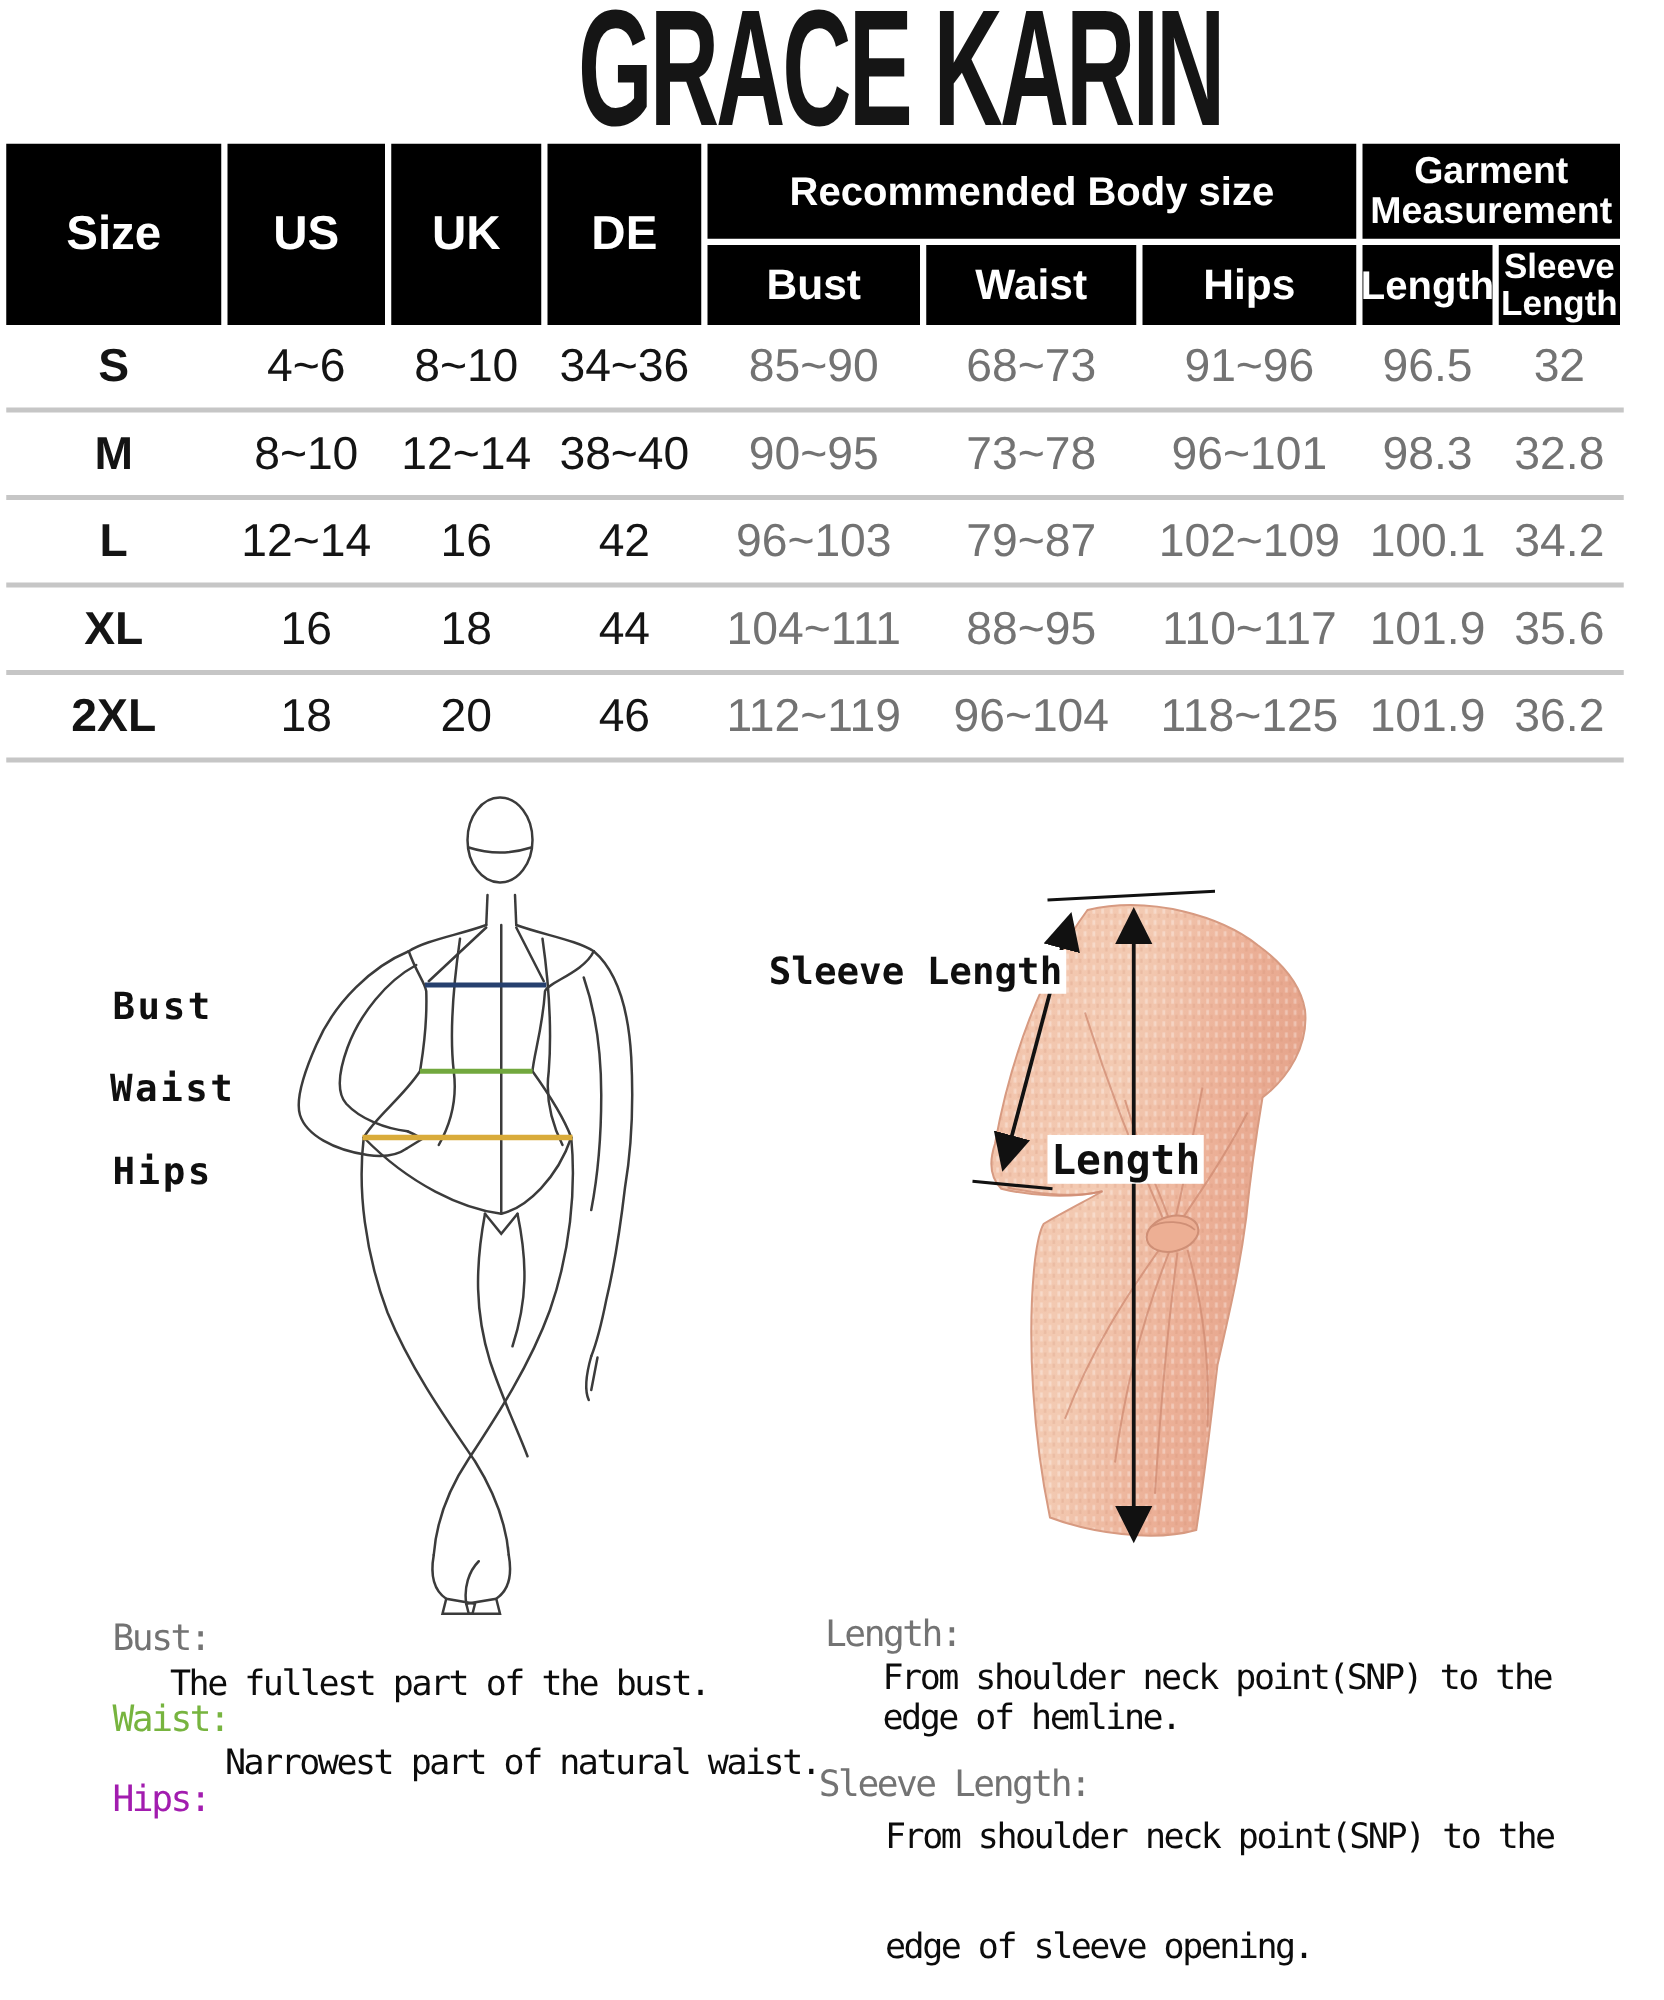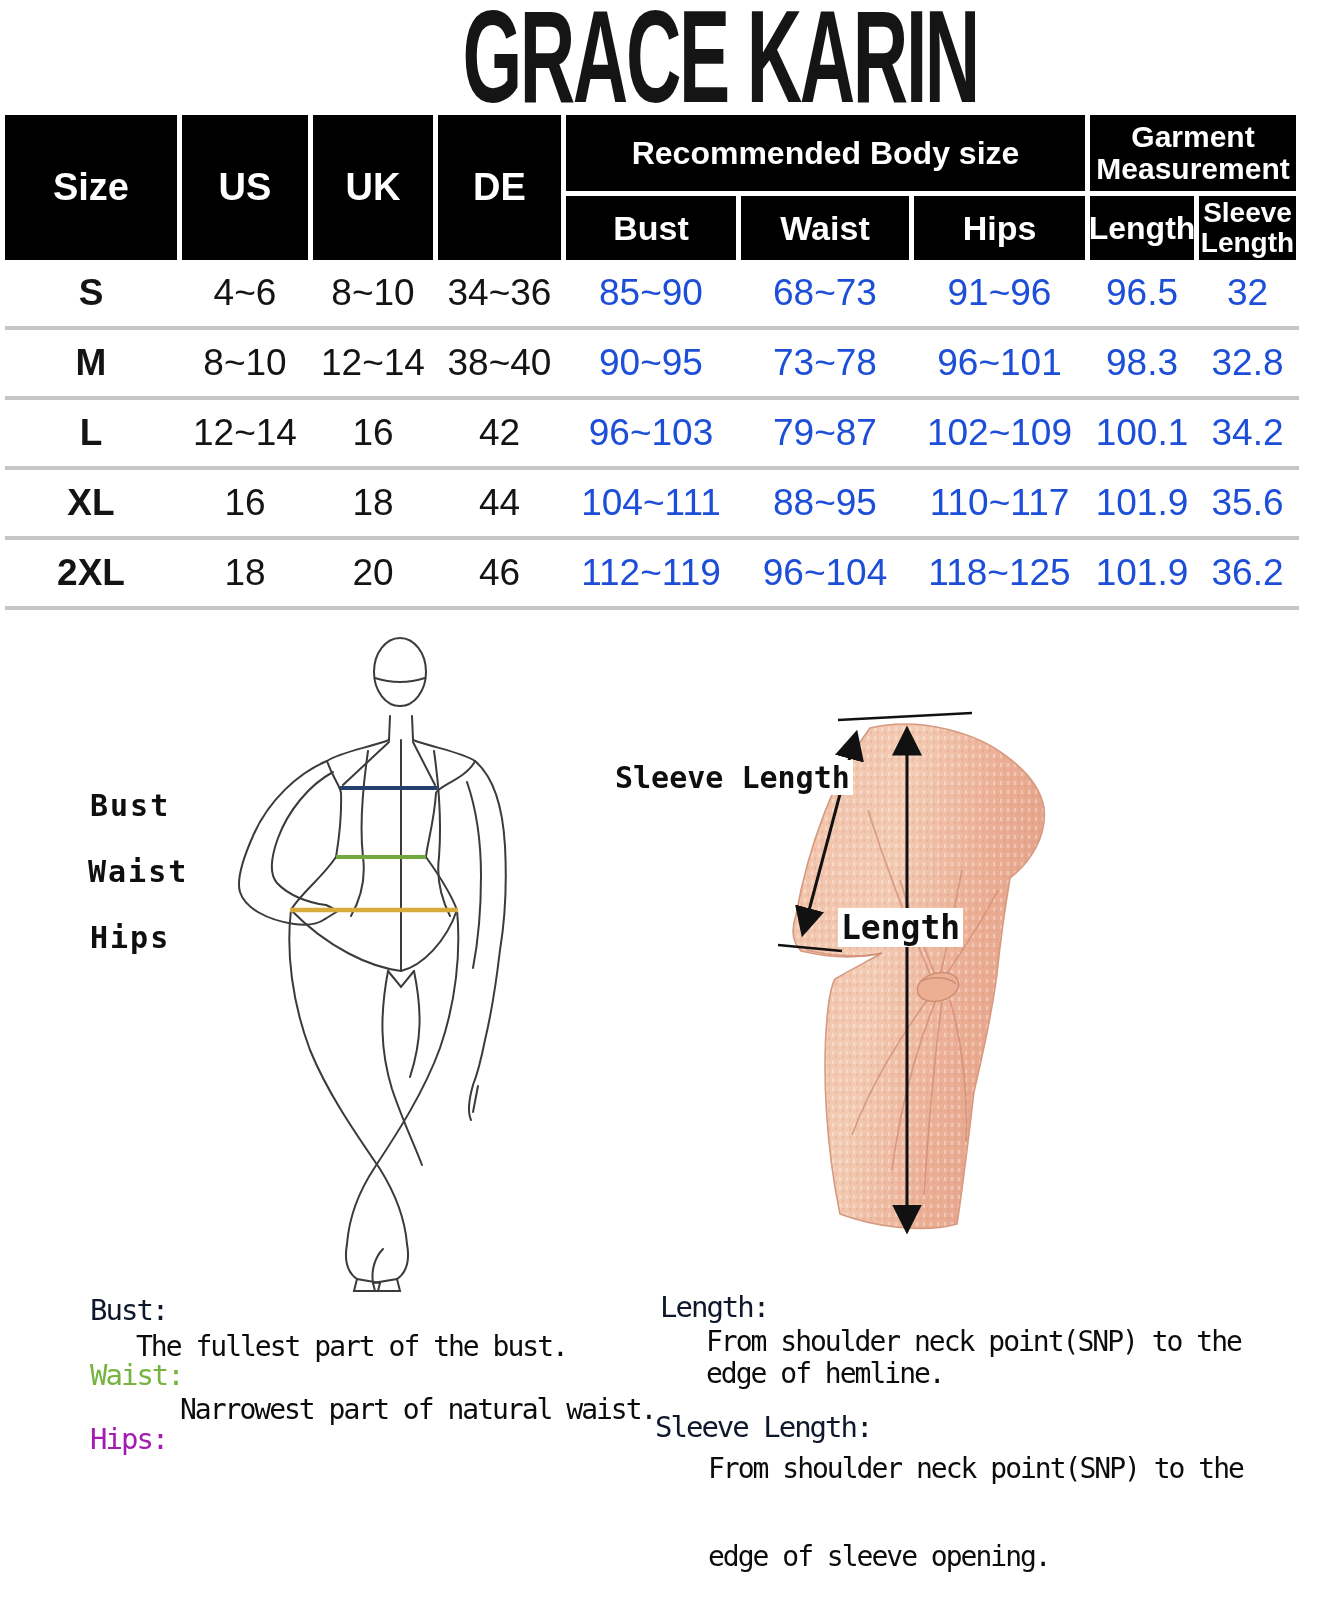--- a/index.html
+++ b/index.html
@@ -26,32 +26,32 @@
   .hc-big{font-size:38px;}
   .hc-size{grid-row:1/3;}
   .hc-group{font-size:32px;}
   .hc-garment{font-size:30px;padding:0 4px;}
   .hc-sub{font-size:34px;}
   .hc-length{font-size:32px;}
   .hc-sleeve{font-size:28px;padding:0 2px;}
   .trow{height:66px;border-bottom:4px solid #c6c6c6;align-content:center;align-items:center;}
   .td{font-size:37px;text-align:center;color:#141414;}
   .td-size{font-weight:bold;}
-  .td-blue{color:#1d4ed8;}
+  .td-blue{color:#737373;}
   .fig-label{position:absolute;font-family:"DejaVu Sans Mono",monospace;font-weight:bold;
              font-size:30px;letter-spacing:2px;color:#0f0f0f;}
   .dress-label{position:absolute;font-family:"DejaVu Sans Mono",monospace;font-weight:bold;
                color:#0f0f0f;background:#ffffff;padding:0 3px;white-space:nowrap;}
 
   
   .term{position:absolute;font-family:"DejaVu Sans Mono",monospace;font-size:29px;
         letter-spacing:-2px;white-space:nowrap;}
   .def{position:absolute;font-family:"DejaVu Sans Mono",monospace;font-size:28px;
        letter-spacing:-2px;color:#0c0c0c;white-space:nowrap;}
-  .c-blue{color:#0f172a;}
+  .c-blue{color:#737373;}
   .c-green{color:#77b43f;}
   .c-orange{color:#a21caf;}
 
   svg{display:block;}
 </style>
 </head>
 <body>
 
 <div class="page">
 

